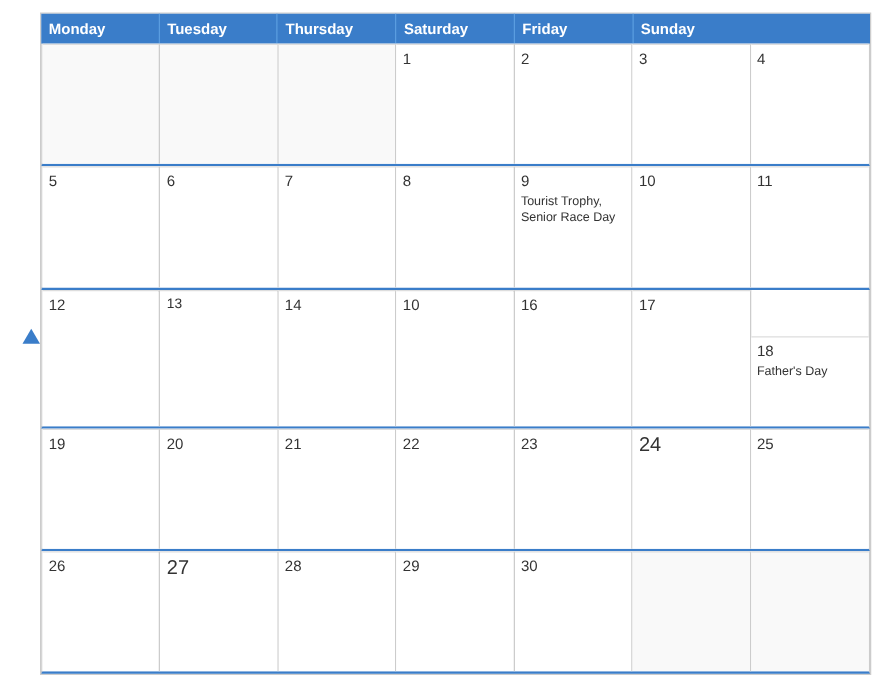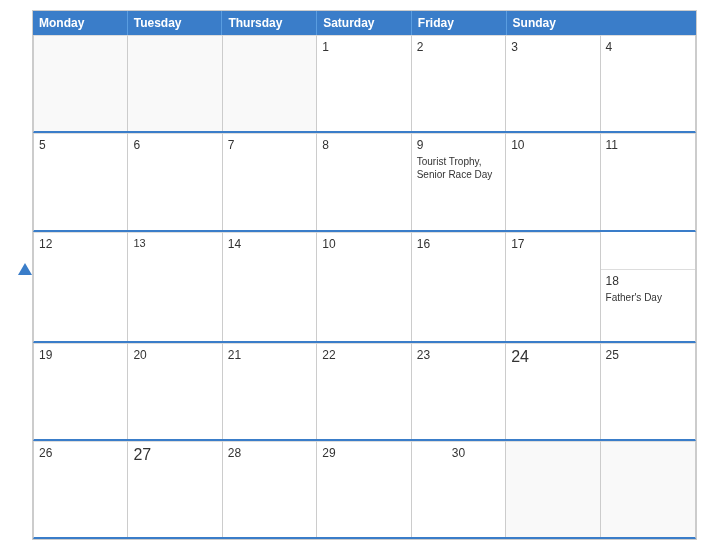--- a/index.html
+++ b/index.html
@@ -217,20 +217,20 @@
           <div style="border-right: 1px solid rgb(204, 204, 204); border-top: 1px solid rgb(221, 221, 221); padding: 4px 5px; font-size: 11px; color: rgb(51, 51, 51); background: rgb(255, 255, 255); min-height: 72px; position: relative;">
             <span style="display: block; font-size: 16px; margin-bottom: 3px;">27</span>
           </div>
           <div style="border-right: 1px solid rgb(204, 204, 204); border-top: 1px solid rgb(221, 221, 221); padding: 4px 5px; font-size: 11px; color: rgb(51, 51, 51); background: rgb(255, 255, 255); min-height: 72px; position: relative;">
             <span style="display: block; font-size: 12px; margin-bottom: 3px;">28</span>
           </div>
           <div style="border-right: 1px solid rgb(204, 204, 204); border-top: 1px solid rgb(221, 221, 221); padding: 4px 5px; font-size: 11px; color: rgb(51, 51, 51); background: rgb(255, 255, 255); min-height: 72px; position: relative;">
             <span style="display: block; font-size: 12px; margin-bottom: 3px;">29</span>
           </div>
           <div style="border-right: 1px solid rgb(204, 204, 204); border-top: 1px solid rgb(221, 221, 221); padding: 4px 5px; font-size: 11px; color: rgb(51, 51, 51); background: rgb(255, 255, 255); min-height: 72px; position: relative;">
-            <span style="display: block; font-size: 12px; margin-bottom: 15px; text-align: center;">30</span>
+            <span style="display: block; font-size: 12px; margin-bottom: 15px;">30</span>
           </div>
           <div style="border-right: 1px solid rgb(204, 204, 204); border-top: 1px solid rgb(221, 221, 221); padding: 4px 5px; font-size: 11px; color: rgb(51, 51, 51); background: rgb(249, 249, 249); min-height: 72px; position: relative;"></div>
           <div style="border-right: none; border-top: 1px solid rgb(221, 221, 221); padding: 4px 5px; font-size: 11px; color: rgb(51, 51, 51); background: rgb(249, 249, 249); min-height: 72px; position: relative;"></div>
         </div>
       </div>
   </div>
 </div>
 
 </body></html>

